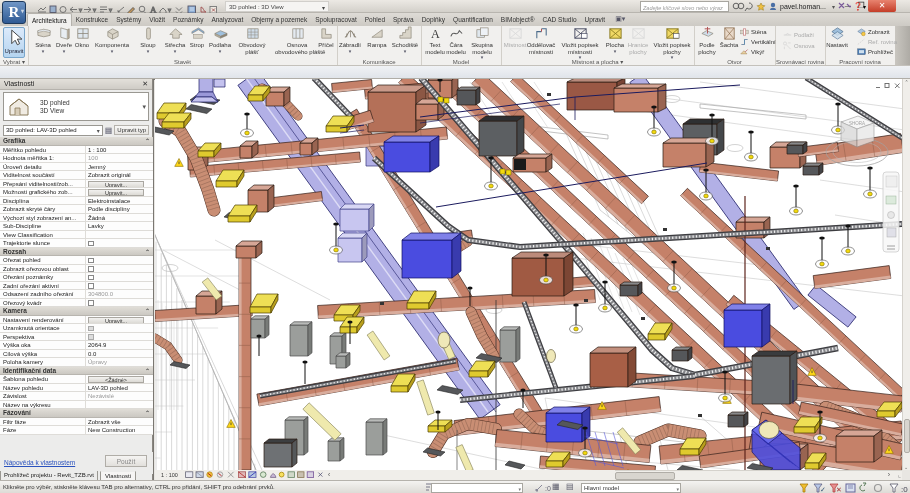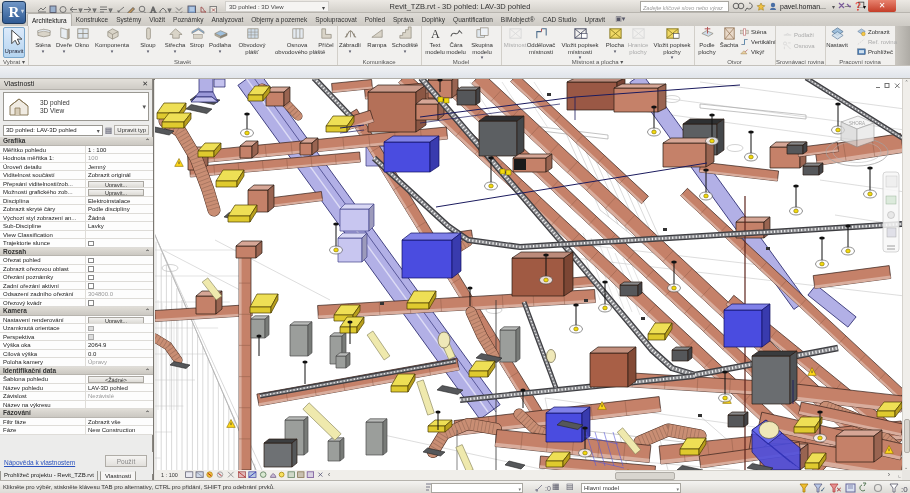--- a/index.html
+++ b/index.html
@@ -872,21 +872,20 @@
             <text x="132" y="8" font-size="6" fill="#888">▾</text>
             <path d="M140 3.5 l3 3 l3 -3 m-6 4 l3 3 l3 -3"></path>
             <rect x="152" y="2" width="7.5" height="7" fill="#8fb0d8" stroke="#556"></rect>
             <path d="M154 4 l4 0 m-4 2 l4 0" stroke="#fff" stroke-width="0.6"></path>
             <path d="M165 3 c2.5 0 2.5 5 5 5 m-5 -5 l0 5 l5 0" stroke="#a05050"></path>
             <rect x="174" y="2.5" width="6.5" height="6.5" fill="#ece8e0" stroke="#777"></rect>
             <path d="M176 4.5 l3 3 m0 -3 l-3 3" stroke="#a05050"></path>
           </g>
         </svg></div>
 <div id="viewsel">3D pohled : 3D View<span style="float:right">▾</span></div>
-<div id="wtitle">Revit_TZB.rvt - 3D pohled: LAV-3D pohled</div>
 <div id="searchbox"><span>Zadejte klíčové slovo nebo výraz</span></div>
 <div id="titleicons">
         <svg width="120" height="11" viewBox="0 0 120 11">
           <g stroke="#555" stroke-width="0.9" fill="none">
             <circle cx="5" cy="5" r="2.8"></circle>
             <circle cx="10" cy="5" r="2.8"></circle>
             <path d="M18 2 a3 3 0 1 1 -2 5 l-2 3"></path>
             <path d="M30 2 l1.2 2.4 2.6 .3 -1.9 1.9 .5 2.6 -2.4 -1.3 -2.4 1.3 .5 -2.6 -1.9 -1.9 2.6 -.3 z" fill="#f0c040" stroke="#a08020" stroke-width="0.6"></path>
             <circle cx="42" cy="4" r="2.2" fill="#4a6fa5" stroke="none"></circle>
             <path d="M39 9 c0 -3 6 -3 6 0 z" fill="#4a6fa5" stroke="none"></path>

